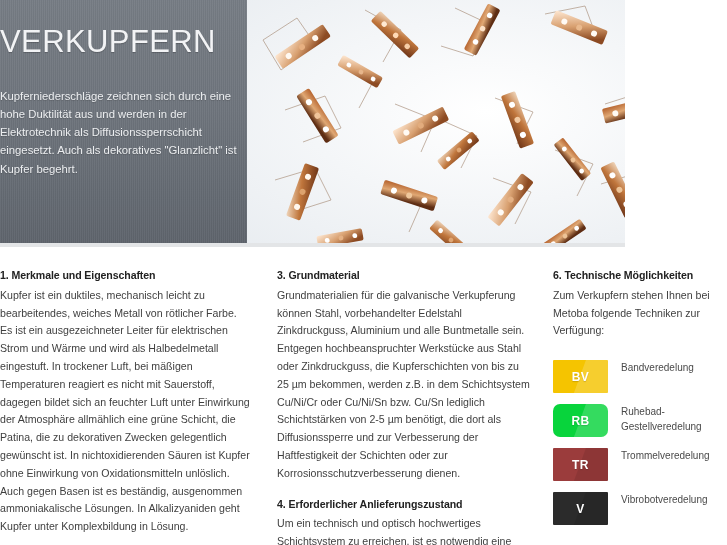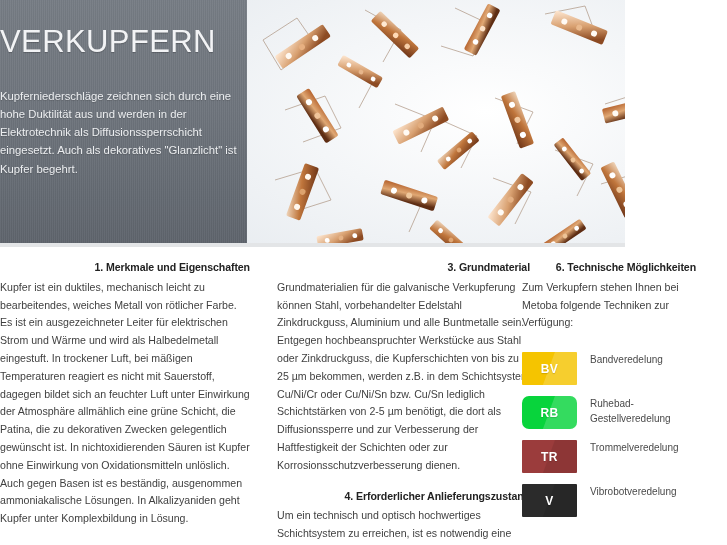--- a/index.html
+++ b/index.html
@@ -81,29 +81,28 @@
   }
   .col {
     position: absolute;
     top: 0;
     font-size: 10.6px;
     line-height: 1.68;
     color: #3a3a3a;
   }
   .col-1 { left: 0px;   width: 250px; }
   .col-2 { left: 277px; width: 253px; }
-  .col-3 { left: 522px; width: 174px; }
+  .col-3 { left: 553px; width: 174px; }
 
   .sec-title {
     font-size: 10.6px;
     font-weight: bold;
     color: #222222;
-    margin: 0 0 2px 0;
+    margin: 8px 0 2px 0;
     letter-spacing: -0.1px;
-    text-align: right;
   }
   .sec-body {
     margin: 0 0 13px 0;
     color: #3f3f3f;
     text-align: left;
   }
   .sec-body:last-child { margin-bottom: 0; }
 
   
   .badge-list { margin-top: 20px; }

